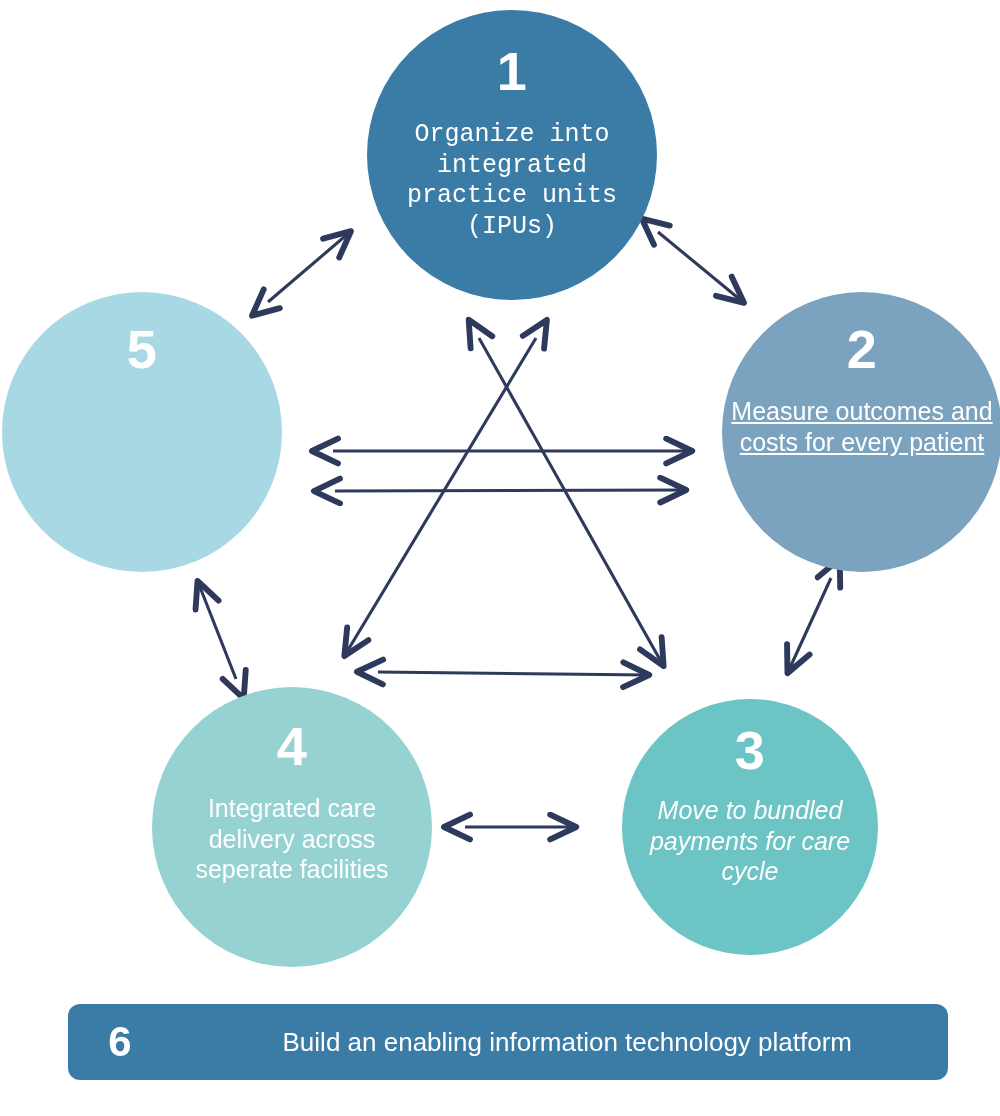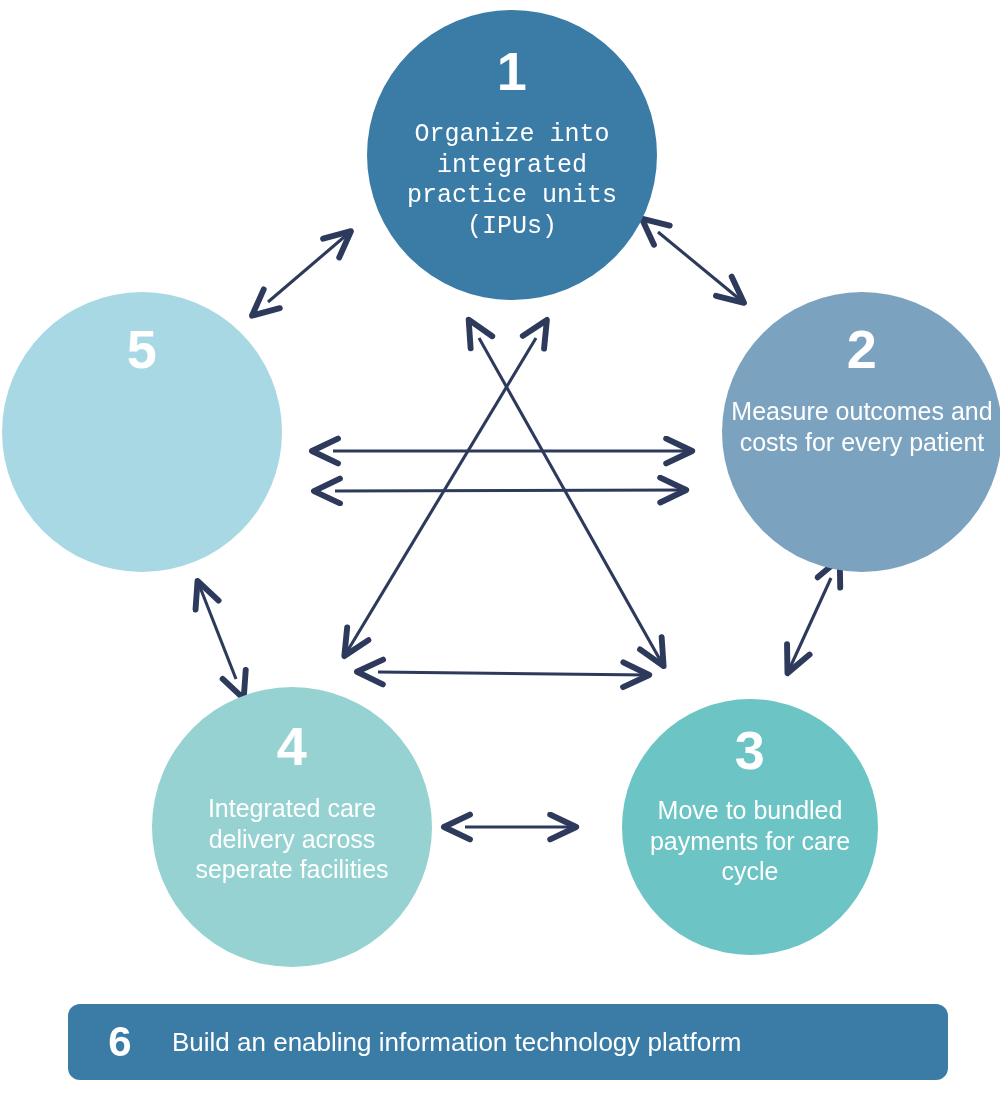--- a/index.html
+++ b/index.html
@@ -35,25 +35,25 @@
     padding:0 8px;
   }
 
   
   #node1{left:367px;top:10px;width:290px;height:290px;padding-top:34px;}
   #node1 .num{margin-bottom:22px;}
   #node1 .body{width:236px;font-family:Liberation Mono, monospace;}
 
   #node2{left:722px;top:292px;width:280px;height:280px;padding-top:30px;}
   #node2 .num{margin-bottom:20px;}
-  #node2 .body{width:262px;}
+  #node2 .body{width:262px;text-decoration:underline;}
 
   #node3{left:622px;top:699px;width:256px;height:256px;padding-top:24px;}
   #node3 .num{margin-bottom:18px;}
-  #node3 .body{width:232px;}
+  #node3 .body{width:232px;font-style:italic;}
 
   #node4{left:152px;top:687px;width:280px;height:280px;padding-top:32px;}
   #node4 .num{margin-bottom:20px;}
   #node4 .body{width:256px;}
 
   #node5{left:2px;top:292px;width:280px;height:280px;padding-top:30px;}
   #node5 .num{margin-bottom:20px;}
   #node5 .body{width:262px;}
 
   
@@ -65,21 +65,21 @@
     display:flex;align-items:center;
     box-sizing:border-box;
     color:#fff;
   }
   #bar6 .num{
     font-size:42px;font-weight:700;line-height:1;
     width:104px;text-align:center;flex:0 0 auto;
   }
   #bar6 .label{
     font-size:26px;font-weight:400;
-    flex:1 1 auto;text-align:left;
+    flex:1 1 auto;text-align:right;
     padding-right:96px;
   }
 
   #arrows{position:absolute;left:0;top:0;width:1000px;height:1116px;pointer-events:none;}
 </style>
 </head>
 <body>
 
 <div id="stage" style="background: rgb(255, 255, 255);">
 

